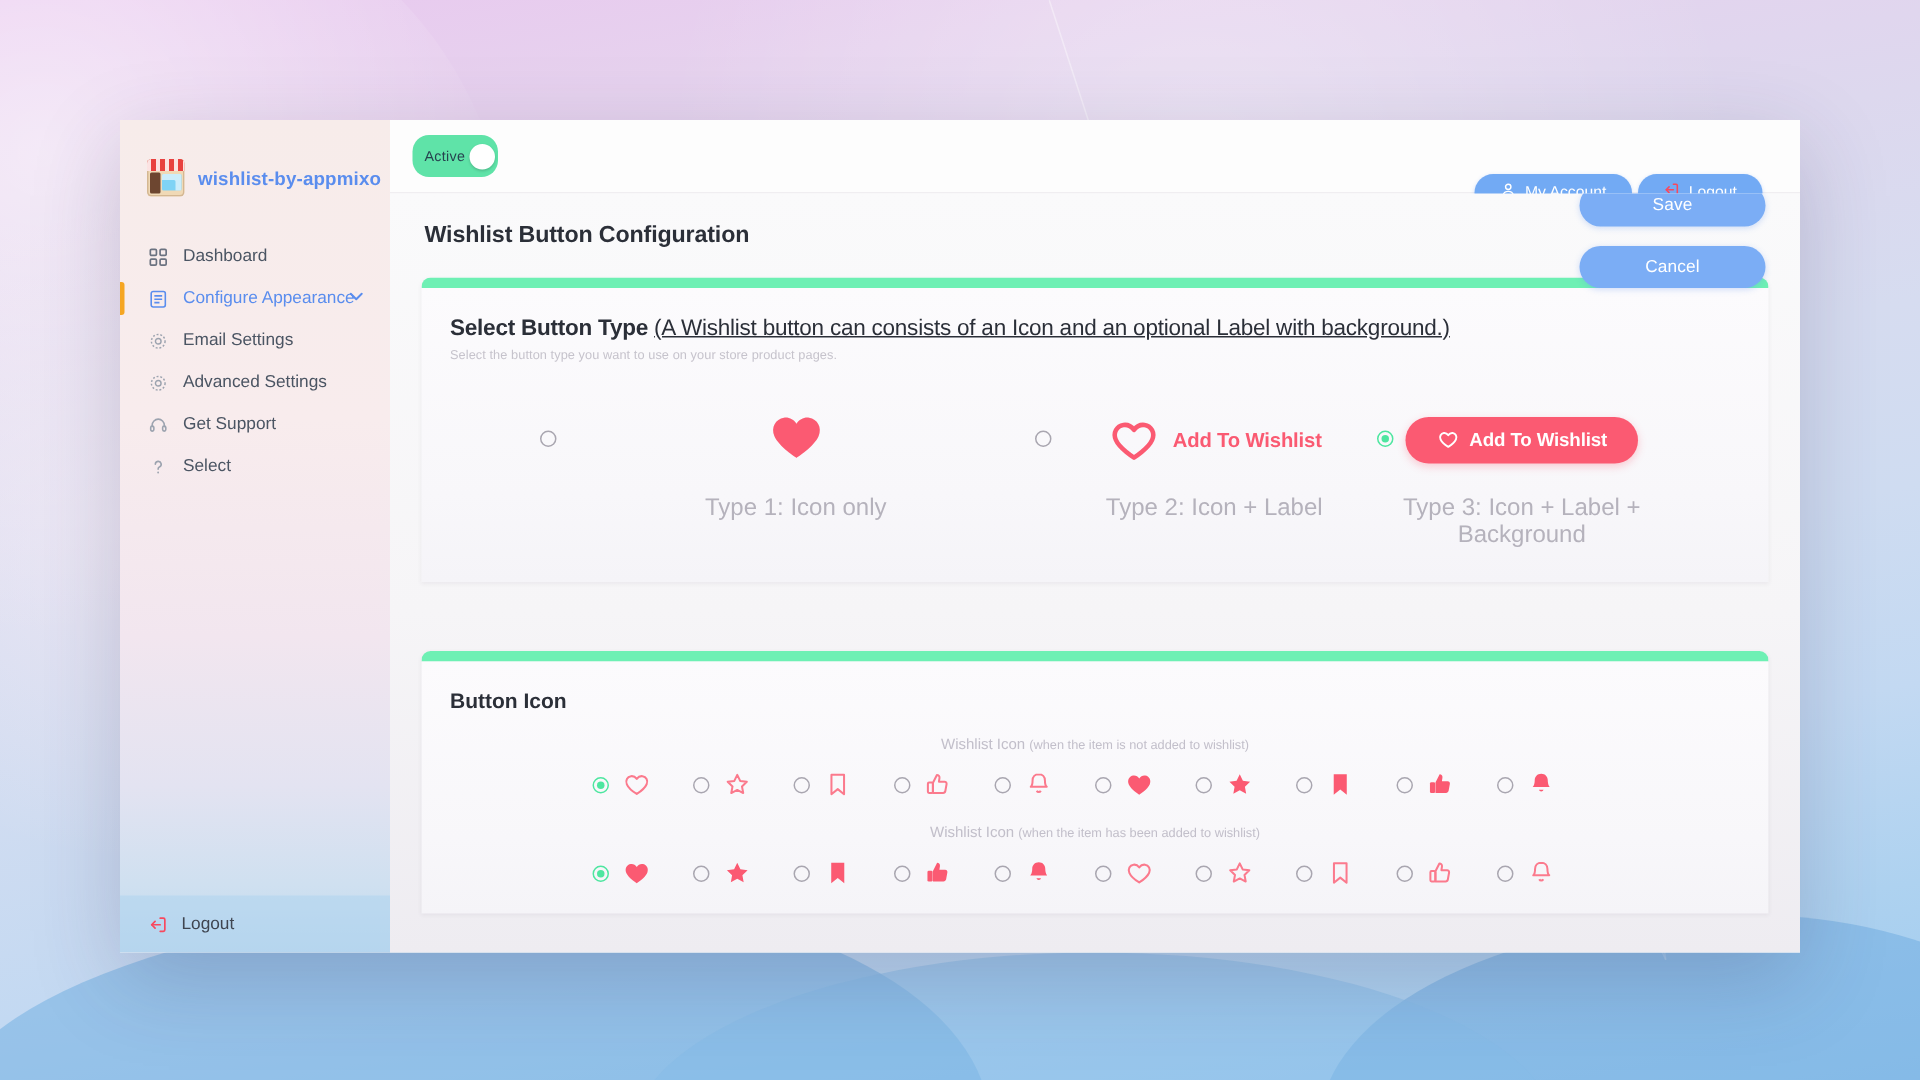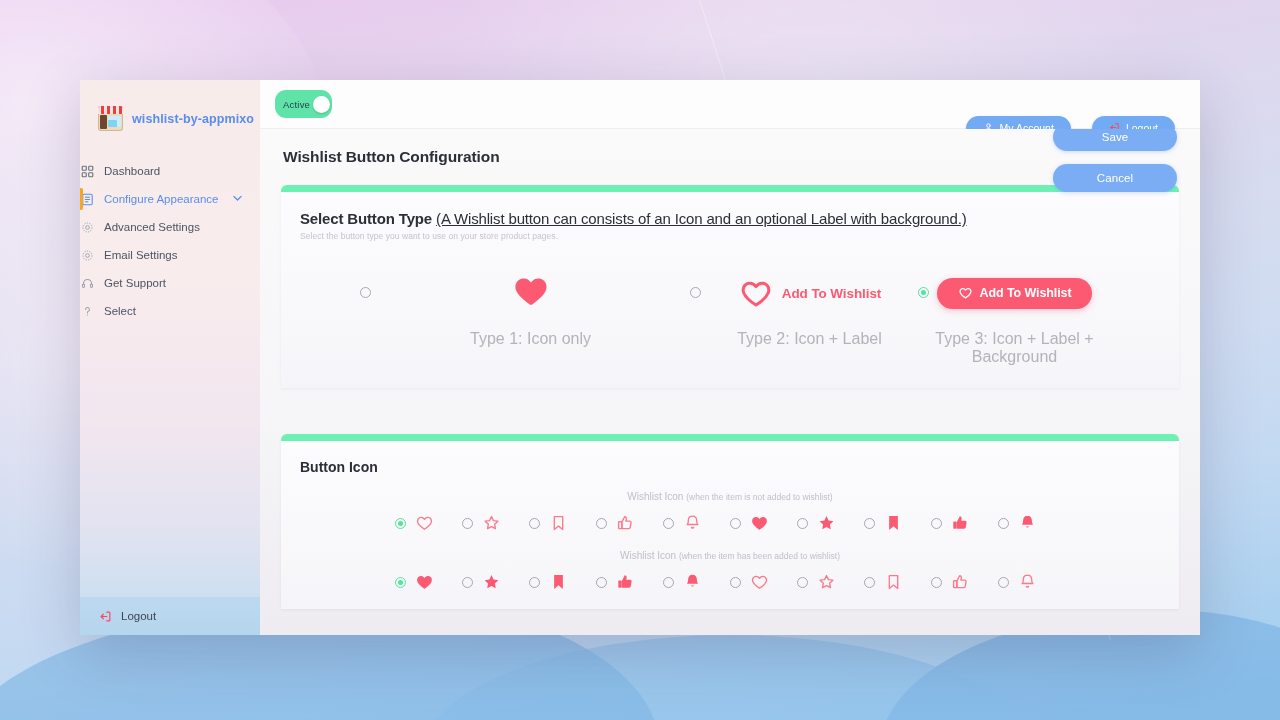--- a/index.html
+++ b/index.html
@@ -79,21 +79,21 @@
     opacity:.85;
   }
   .bl-door { position:absolute; left:2px; top:9px; width:7px; height:14px; background:#6d4630; border-radius:1px;}
   .bl-win  { position:absolute; left:10px; top:10px; width:13px; height:11px; background:#7fd3f5; border-radius:1px;
              box-shadow: inset -4px 4px 0 rgba(255,255,255,.6); }
   .brand-name { font-size: 12.5px; color:#5a8dee; letter-spacing:.1px;font-weight:bold; }
 
   #nav { margin-top: 26px; }
   .nav-item {
     display:flex; align-items:center; gap:10px; height:28px;
-    position:relative; cursor:pointer;
+    padding-left:18px; position:relative; cursor:pointer;
     font-size:11.5px; color:#4b5563;
   }
   .nav-item.active { color:#5a8dee; }
   .nav-item.active::before {
     content:""; position:absolute; left:0; top:3px; bottom:3px; width:3px;
     background:#f5a623; border-radius:0 2px 2px 0;
   }
   .nav-ico { width:14px; height:14px; flex:0 0 14px; display:flex; align-items:center; justify-content:center; }
   .nav-ico svg { display:block; }
   .nav-chev { position:absolute; right:16px; top:50%; transform:translateY(-50%); }
@@ -113,21 +113,21 @@
     display:flex; align-items:center; padding:0 25px 0 15px;
     border-bottom:1px solid #f0eef1;
   }
   .toggle {
     width:57px; height:28px; border-radius:11px; background:#5fe3a8;
     display:flex; align-items:center; cursor:pointer; position:relative;
   }
   .toggle-label { font-size:9.5px; color:#27424f; margin-left:8px; letter-spacing:.2px; }
   .toggle-knob { position:absolute; right:2px; width:17px; height:17px; border-radius:50%;
                  background:#fff; box-shadow:0 1px 2px rgba(0,0,0,.18); }
-  .top-actions { margin-left:auto; display:flex; gap:21px;margin-top:48px; }
+  .top-actions { margin-left:auto; display:flex; gap:4px;margin-top:48px; }
   .pill-btn {
     height:25px; border-radius:13px; background:#72aaf4; color:#fff;
     display:flex; align-items:center; gap:6px; padding:0 17px;
     font-size:10.5px; cursor:pointer; border:none;
     box-shadow:0 1px 3px rgba(90,141,238,.3);
   }
 
   #content { flex:1; overflow:hidden; padding:0 21px; position:relative;
              background:linear-gradient(180deg,#fafafb 0%, #f6f5f7 55%, #eeecf1 100%); }
 
@@ -250,31 +250,31 @@
         </span>
       </div>
 
       <div class="nav-item">
         <span class="nav-ico">
           <svg width="13" height="13" viewBox="0 0 16 16" fill="none" stroke="#9ca3af" stroke-width="1.2">
             <circle cx="8" cy="8" r="2.3"></circle>
               <circle cx="8" cy="8" r="5.6" stroke-dasharray="1.6 1.5"></circle>
           </svg>
         </span>
-        <span class="nav-label">Advanced Settings</span>
+        <span class="nav-label">Email Settings</span>
       </div>
 
       <div class="nav-item">
         <span class="nav-ico">
           <svg width="13" height="13" viewBox="0 0 16 16" fill="none" stroke="#9ca3af" stroke-width="1.2">
             <circle cx="8" cy="8" r="2.3"></circle>
               <circle cx="8" cy="8" r="5.6" stroke-dasharray="1.6 1.5"></circle>
           </svg>
         </span>
-        <span class="nav-label">Email Settings</span>
+        <span class="nav-label">Advanced Settings</span>
       </div>
 
       <div class="nav-item">
         <span class="nav-ico">
           <svg width="13" height="13" viewBox="0 0 16 16" fill="none" stroke="#9ca3af" stroke-width="1.3" stroke-linecap="round">
             <path d="M3 9.2V8a5 5 0 0 1 10 0v1.2"></path>
             <rect x="1.8" y="8.6" width="2.6" height="4.2" rx="1.3"></rect>
             <rect x="11.6" y="8.6" width="2.6" height="4.2" rx="1.3"></rect>
           </svg>
         </span>

